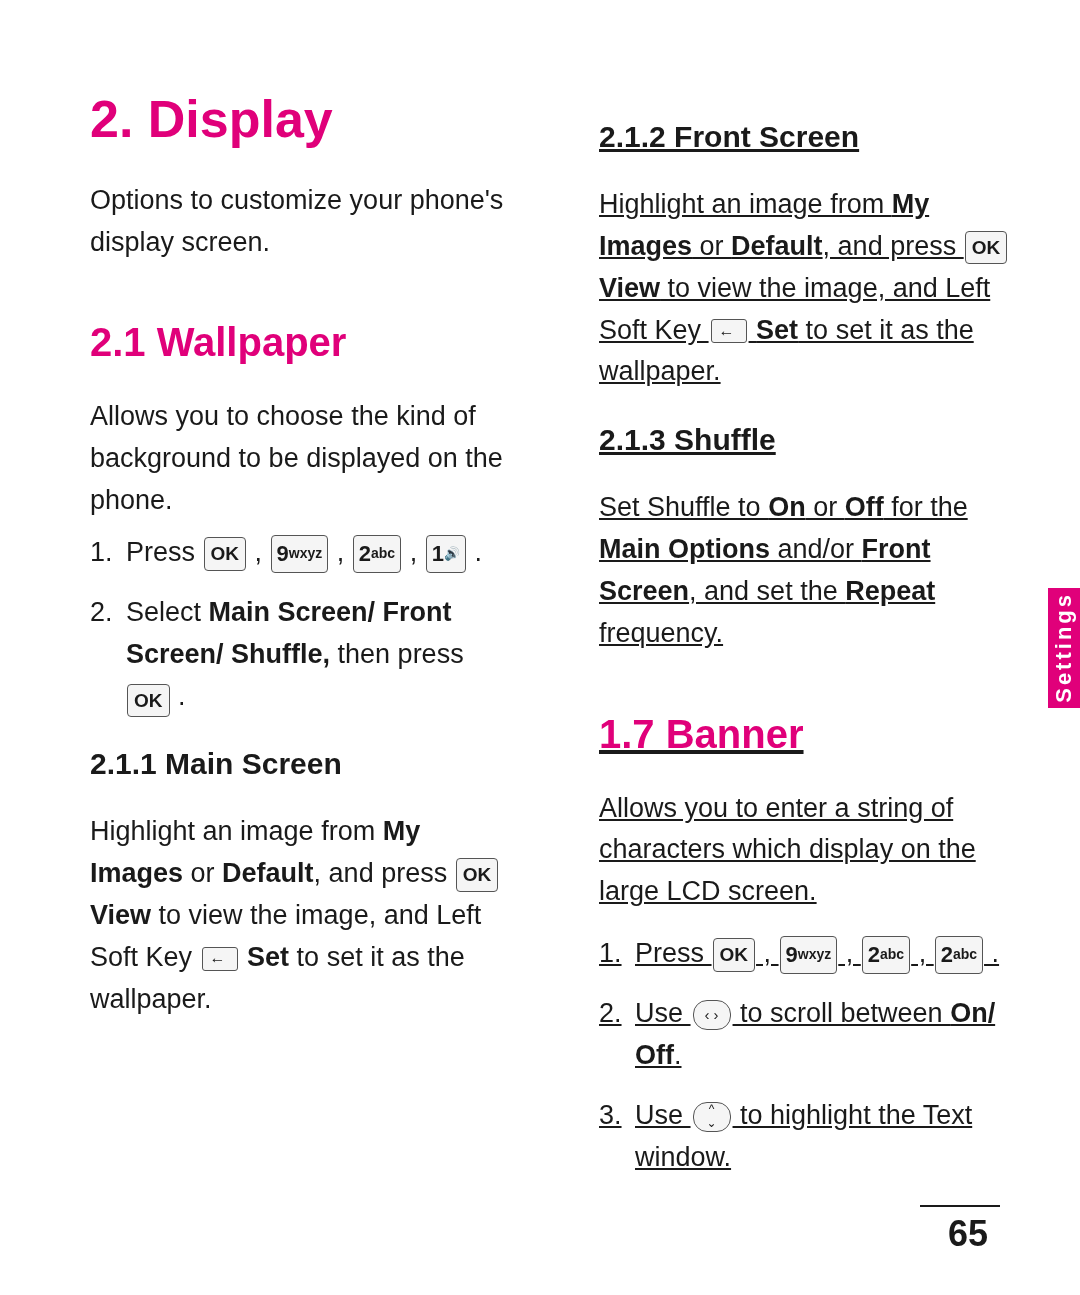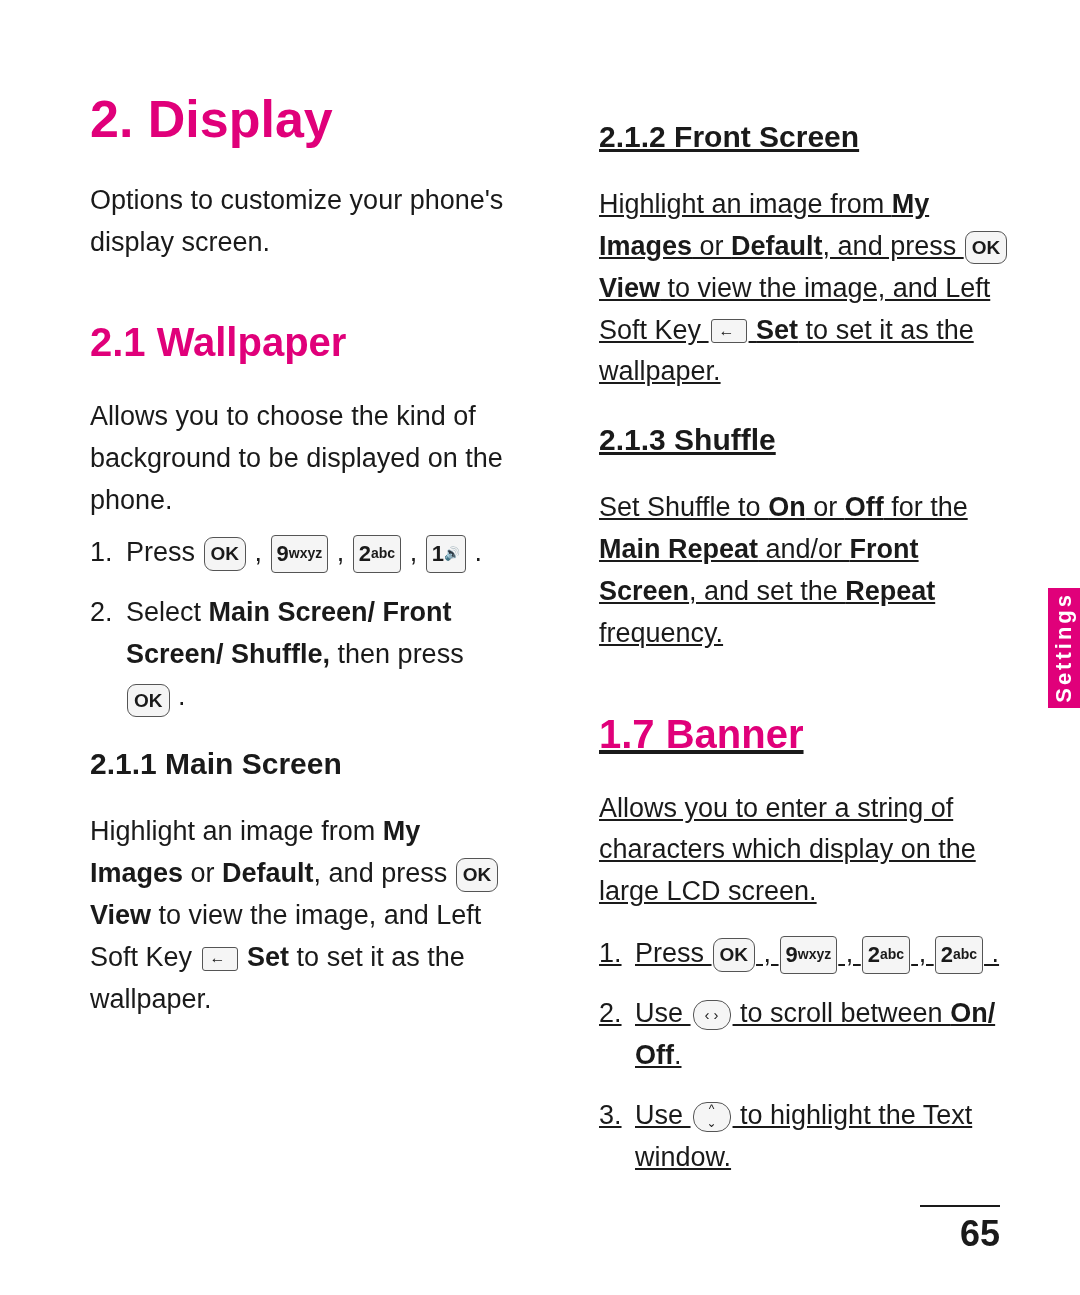--- a/index.html
+++ b/index.html
@@ -106,21 +106,20 @@
       background: #f5f5f5;
       color: #1a1a1a;
       min-width: 32px;
       vertical-align: middle;
       margin: 0 1px;
     }
 
     .key-btn-ok {
       font-size: 19px;
       padding: 1px 6px;
-      border-radius: 9px;
     }
 
     .softkey-icon {
       display: inline-flex;
       align-items: center;
       justify-content: center;
       width: 36px;
       height: 24px;
       border: 1.5px solid #555;
       border-radius: 3px;
@@ -179,21 +178,21 @@
       transform: rotate(180deg);
       color: #ffffff;
       font-size: 22px;
       font-weight: bold;
       letter-spacing: 3px;
     }
 
     .page-number {
       position: absolute;
       bottom: 40px;
-      right: 80px;
+      right: 92px;
       font-size: 36px;
       font-weight: bold;
       color: #1a1a1a;
     }
 
     .horizontal-rule {
       position: absolute;
       bottom: 88px;
       right: 80px;
       width: 80px;
@@ -257,21 +256,21 @@
         Highlight an image from <strong>My Images</strong> or <strong>Default</strong>, and press
         <span class="key-btn key-btn-ok">OK</span>
         <strong>View</strong> to view the image, and Left Soft Key
         <span class="softkey-icon">← </span>
         <strong>Set</strong> to set it as the wallpaper.
       </p>
 
       <h3 class="subsection-title">2.1.3  Shuffle</h3>
 
       <p class="body-text">
-        Set Shuffle to <strong>On</strong> or <strong>Off</strong> for the <strong>Main Repeat</strong> and/or <strong>Front Screen</strong>, and set the <strong>Repeat</strong> frequency.
+        Set Shuffle to <strong>On</strong> or <strong>Off</strong> for the <strong>Main Options</strong> and/or <strong>Front Screen</strong>, and set the <strong>Repeat</strong> frequency.
       </p>
 
       <h2 class="section-title">1.7  Banner</h2>
 
       <p class="body-text">Allows you to enter a string of characters which display on the large LCD screen.</p>
 
       <div class="step-item" style="margin-top: 20px;">
         <span class="step-num">1.</span>
         <span class="step-content">
           Press

